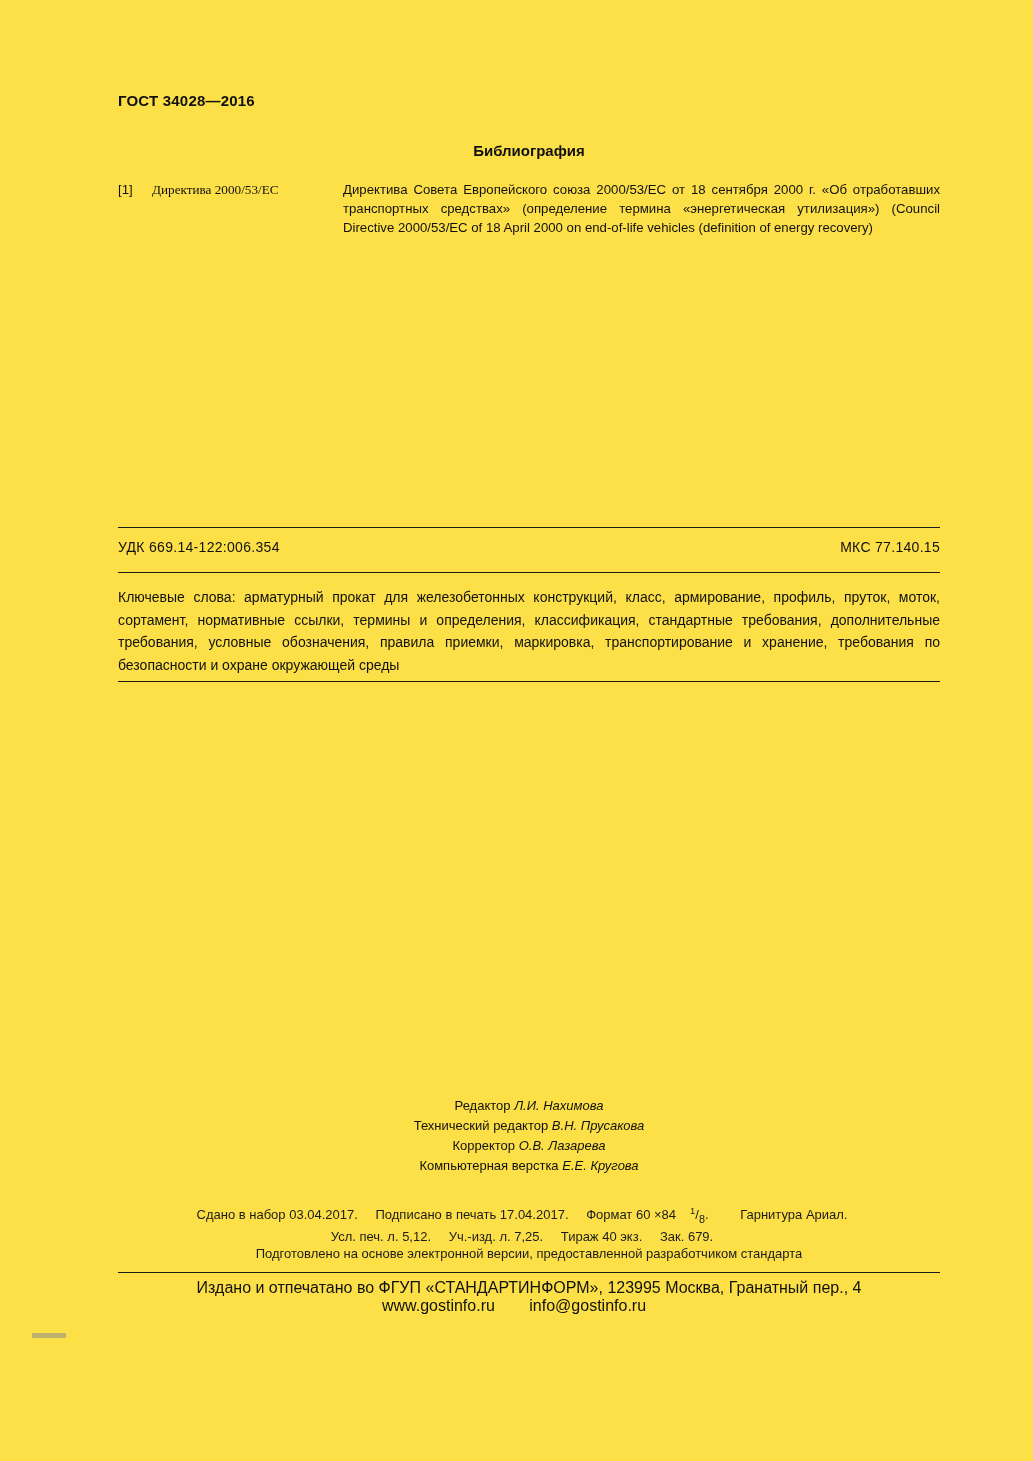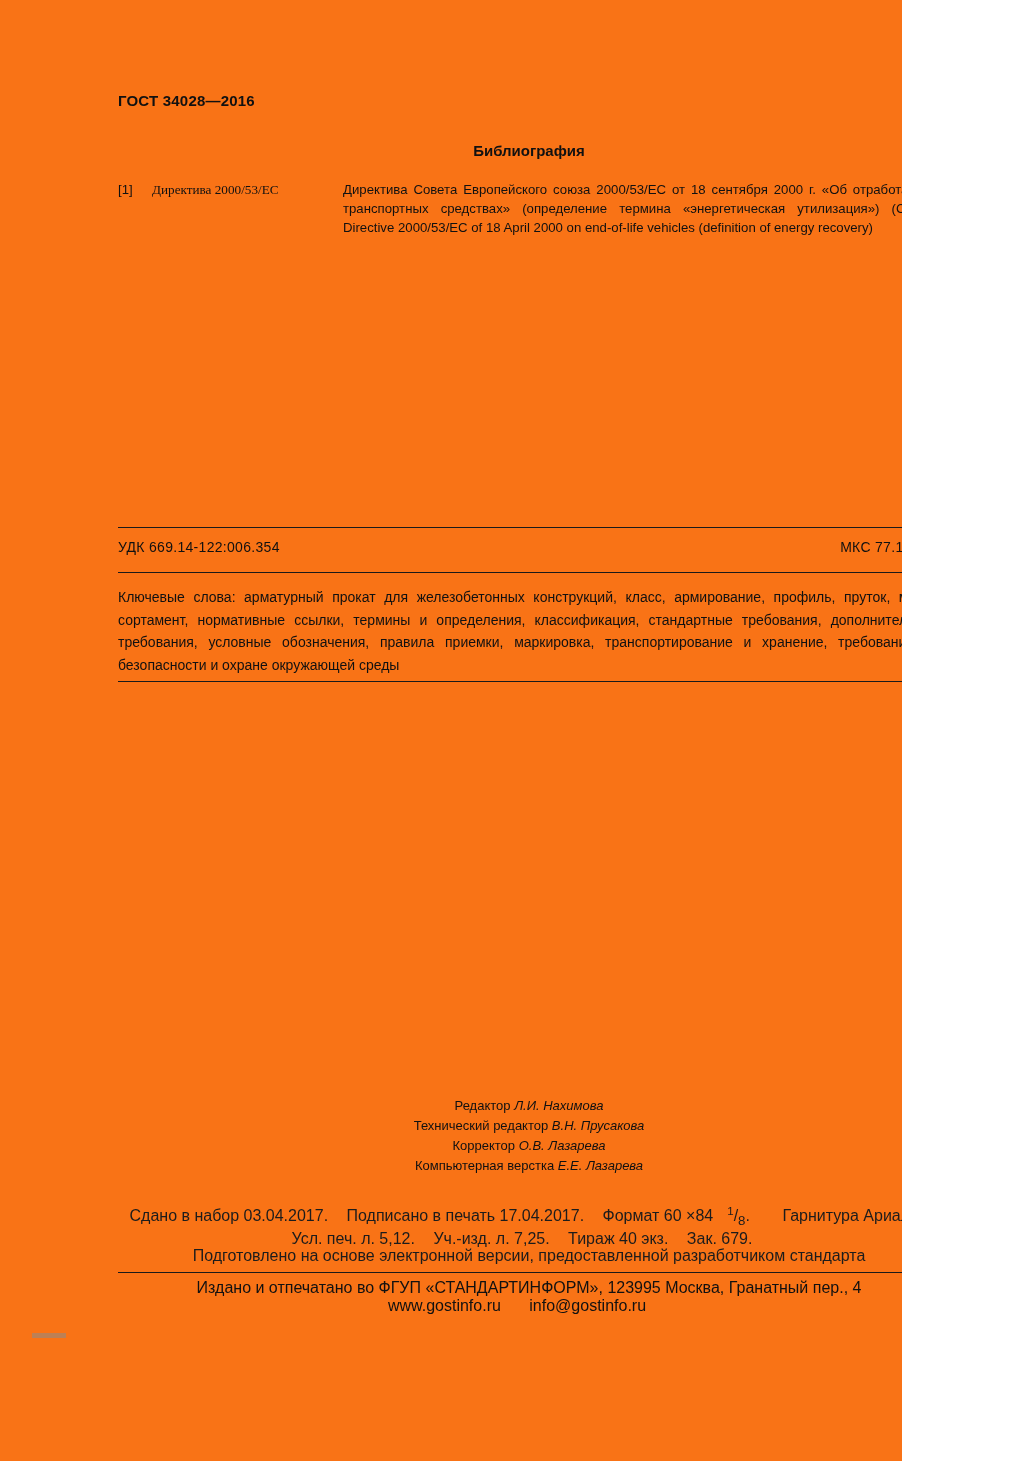--- a/index.html
+++ b/index.html
@@ -6,23 +6,23 @@
     margin: 0;
     padding: 0;
     background: #ffffff;
   }
   body {
     font-family: "Liberation Sans", sans-serif;
     color: #111111;
   }
   .page {
     position: relative;
-    width: 902px;
+    width: 1033px;
     height: 1461px;
-    background: #f97316;
+    background: #fde047;
     overflow: hidden;
   }
   .sheet {
     position: absolute;
     left: 118px;
     top: 0;
     width: 822px;
     height: 1461px;
   }
 
@@ -120,21 +120,21 @@
   }
   .credits .it { font-style: italic; }
 
   
   .imprint {
     position: absolute;
     left: 0;
     top: 1203px;
     width: 822px;
     text-align: center;
-    font-size: 16px;
+    font-size: 13px;
     line-height: 17px;
     color: #1c1c1c;
   }
   .imprint .line1 span { margin-right: 14px; }
   .imprint .line2 span { margin-right: 14px; }
 
   
   .hr-pub {
     position: absolute;
     left: 0;
@@ -144,21 +144,21 @@
   }
   .publisher {
     position: absolute;
     left: 0;
     top: 1279px;
     width: 822px;
     text-align: center;
     font-size: 16px;
     line-height: 18px;
   }
-  .publisher .site span { margin-right: 24px; text-align: right; }
+  .publisher .site span { margin-right: 30px; text-align: right; }
 
   
   .artifact {
     position: absolute;
     left: 32px;
     top: 1333px;
     width: 34px;
     height: 5px;
     background: #8a8a8a;
     opacity: 0.55;
@@ -202,21 +202,21 @@
       <div>
         <span>Технический редактор</span>
         <span class="it">В.Н. Прусакова</span>
       </div>
       <div>
         <span>Корректор</span>
         <span class="it">О.В. Лазарева</span>
       </div>
       <div>
         <span>Компьютерная верстка</span>
-        <span class="it">Е.Е. Лазарева</span>
+        <span class="it">Е.Е. Кругова</span>
       </div>
     </div>
 
     <div class="imprint">
       <div class="line1">
         <span>Сдано в набор 03.04.2017.</span>
         <span>Подписано в печать 17.04.2017.</span>
         <span><span>Формат 60 ×84</span><sup>1</sup>/<sub>8</sub><span>.</span></span>
         <span>Гарнитура Ариал.</span>
       </div>

